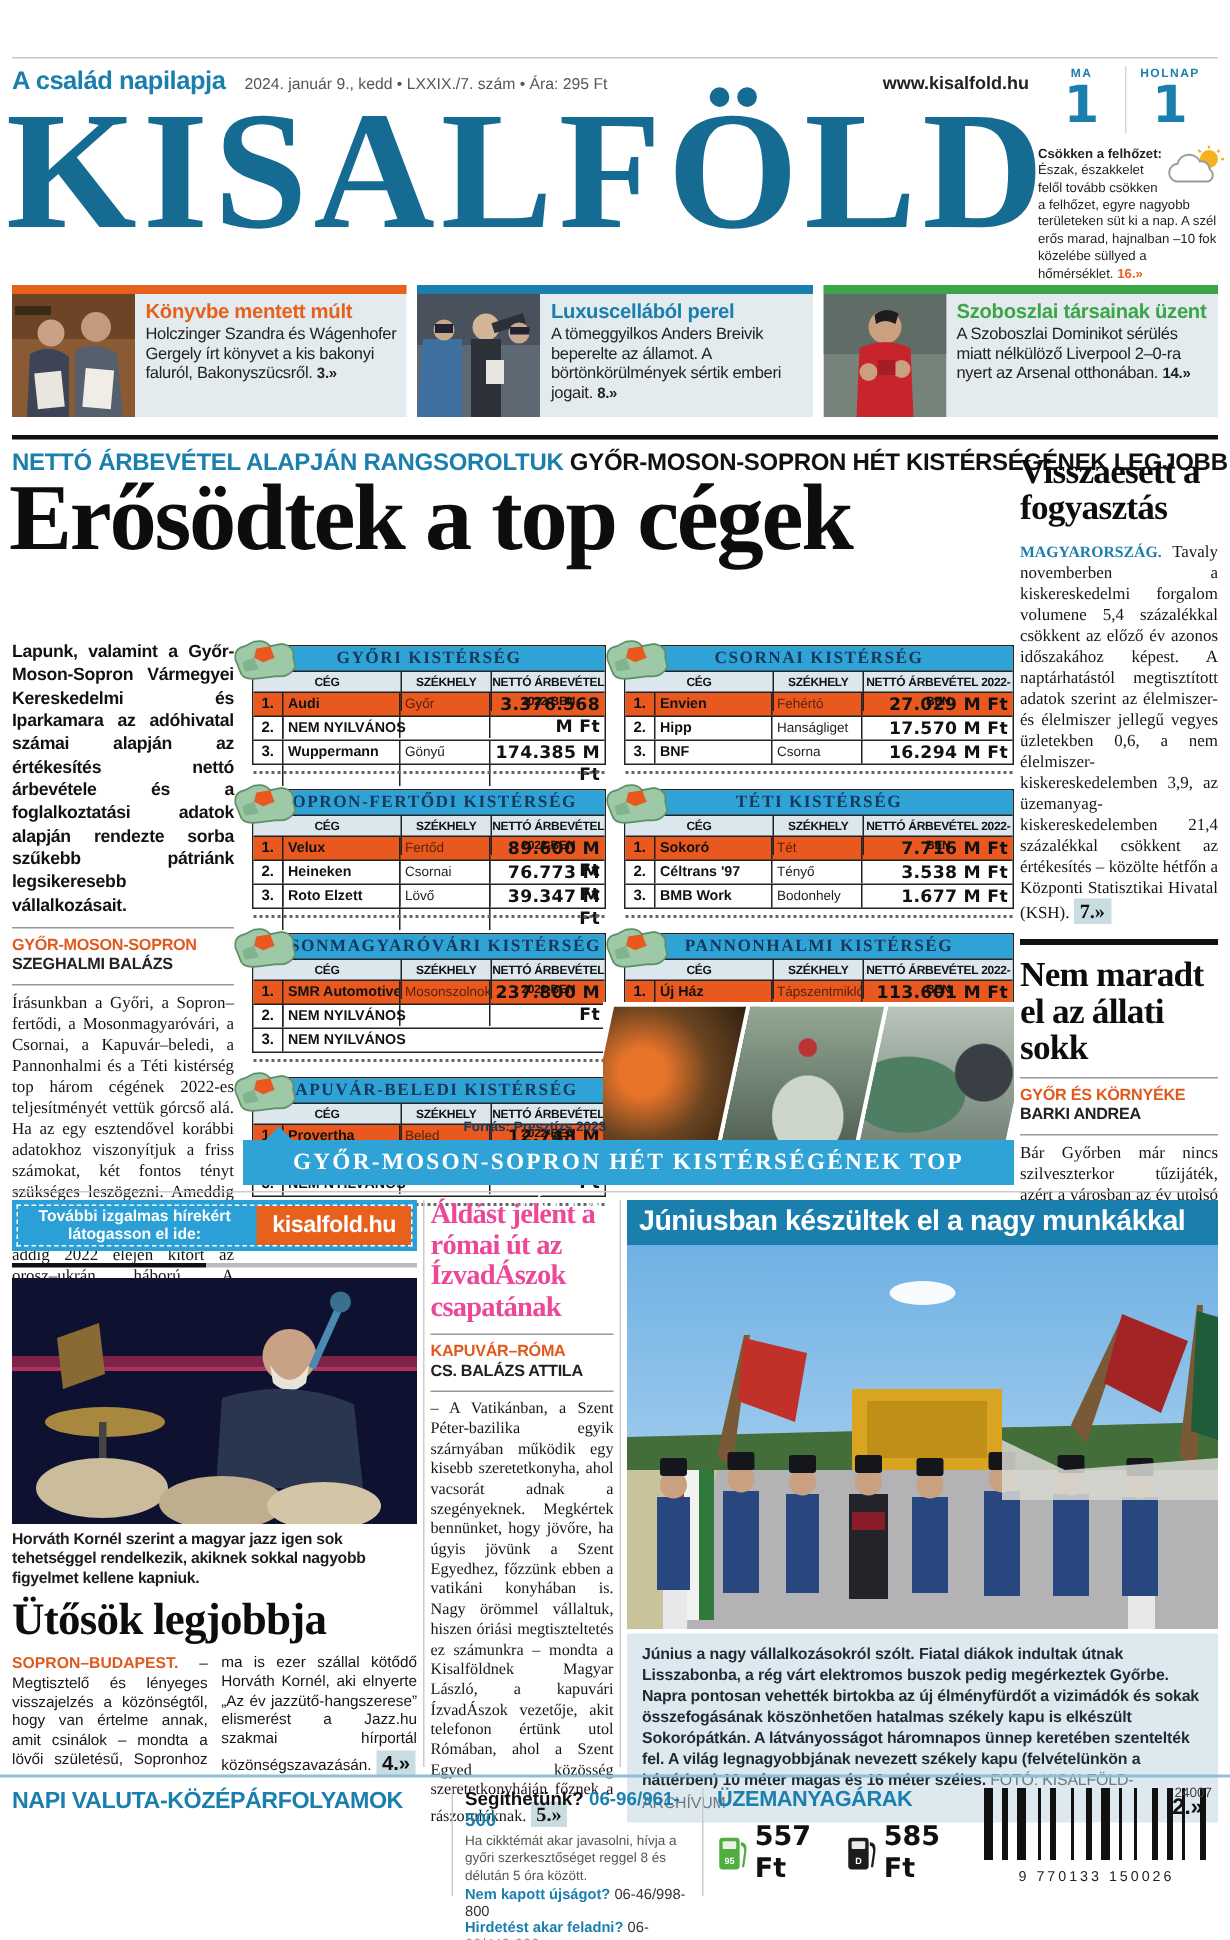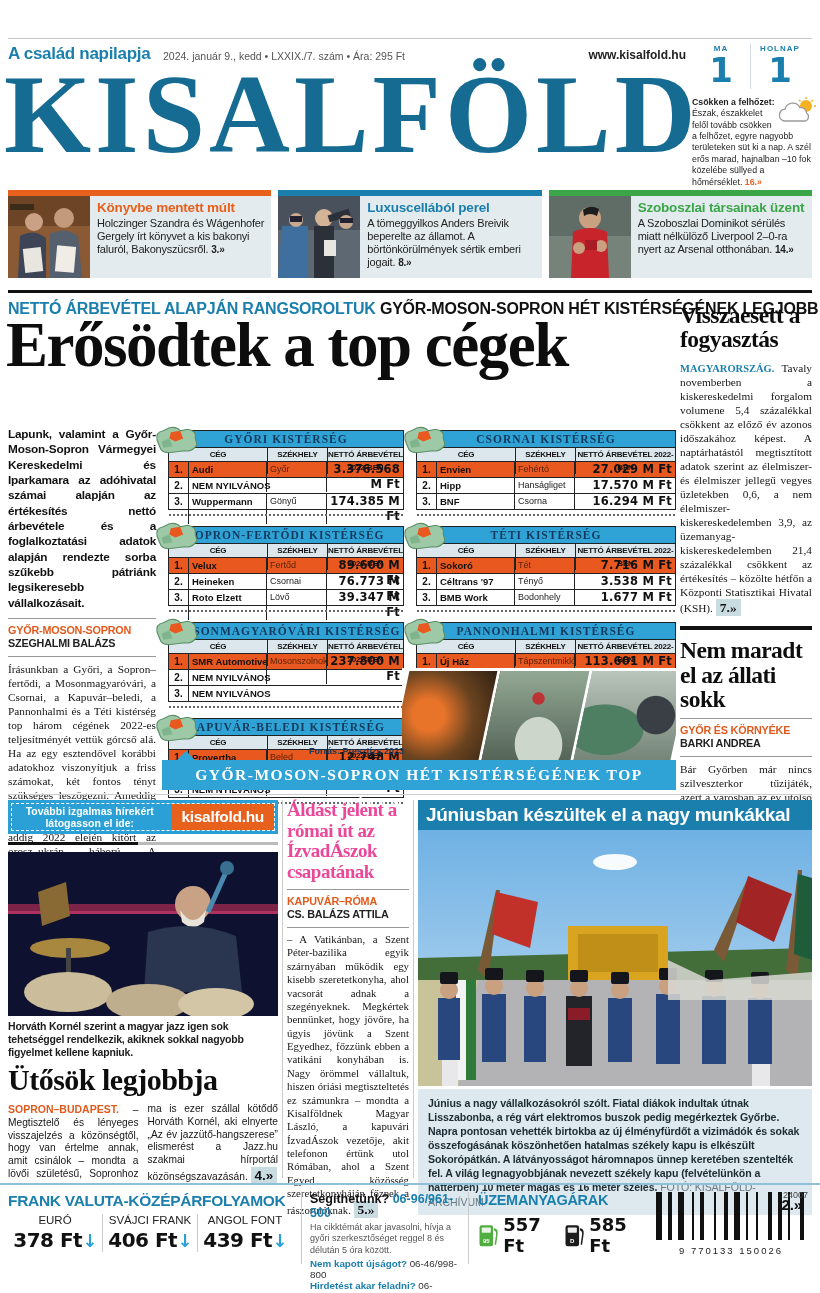--- a/index.html
+++ b/index.html
@@ -612,35 +612,21 @@
   <div id="paradecapbox">
     <span>Június a nagy vállalkozásokról szólt. Fiatal diákok indultak útnak Lisszabonba, a rég várt elektromos buszok pedig megérkeztek Győrbe. Napra pontosan vehették birtokba az új élményfürdőt a vizimádók és sokak összefogásának köszönhetően hatalmas székely kapu is elkészült Sokorópátkán. A látványosságot háromnapos ünnep keretében szentelték fel. A világ legnagyobbjának nevezett székely kapu (felvételünkön a háttérben) 10 méter magas és 16 méter széles.</span>
     <span class="credit">FOTÓ: KISALFÖLD-ARCHÍVUM</span>
     <span class="capref">2.»</span>
   </div>
 </div>
 
 <div class="abs" id="footrule"></div>
 <div class="abs" id="footer">
   <div id="fx">
-    <div id="fxtitle">FRANK VALUTA-KÖZÉPÁRFOLYAMOK</div>
-    <div id="fxrow">
-      <div class="fxcell">
-        <div class="fxname">EURÓ</div>
-        <div class="fxval"><span>378 Ft</span><span class="fxarrow">↓</span></div>
-      </div>
-      <div class="fxcell">
-        <div class="fxname">SVÁJCI FRANK</div>
-        <div class="fxval"><span>406 Ft</span><span class="fxarrow">↓</span></div>
-      </div>
-      <div class="fxcell">
-        <div class="fxname">ANGOL FONT</div>
-        <div class="fxval"><span>439 Ft</span><span class="fxarrow">↓</span></div>
-      </div>
-    </div>
+    <div id="fxtitle">NAPI VALUTA-KÖZÉPÁRFOLYAMOK</div>
   </div>
   <div class="fvline" style="left:293px"></div>
   <div id="help">
     <div id="helptitle"><span>Segíthetünk?</span>
       <span class="phone">06-96/961-500</span></div>
     <div id="helptext">Ha cikktémát akar javasolni, hívja a győri szerkesztőséget reggel 8 és délután 5 óra között.</div>
     <div class="helpline"><span class="lbl">Nem kapott újságot?</span>
       <span>06-46/998-800</span></div>
     <div class="helpline"><span class="lbl">Hirdetést akar feladni?</span>
       <span>06-80/442-233</span></div>

